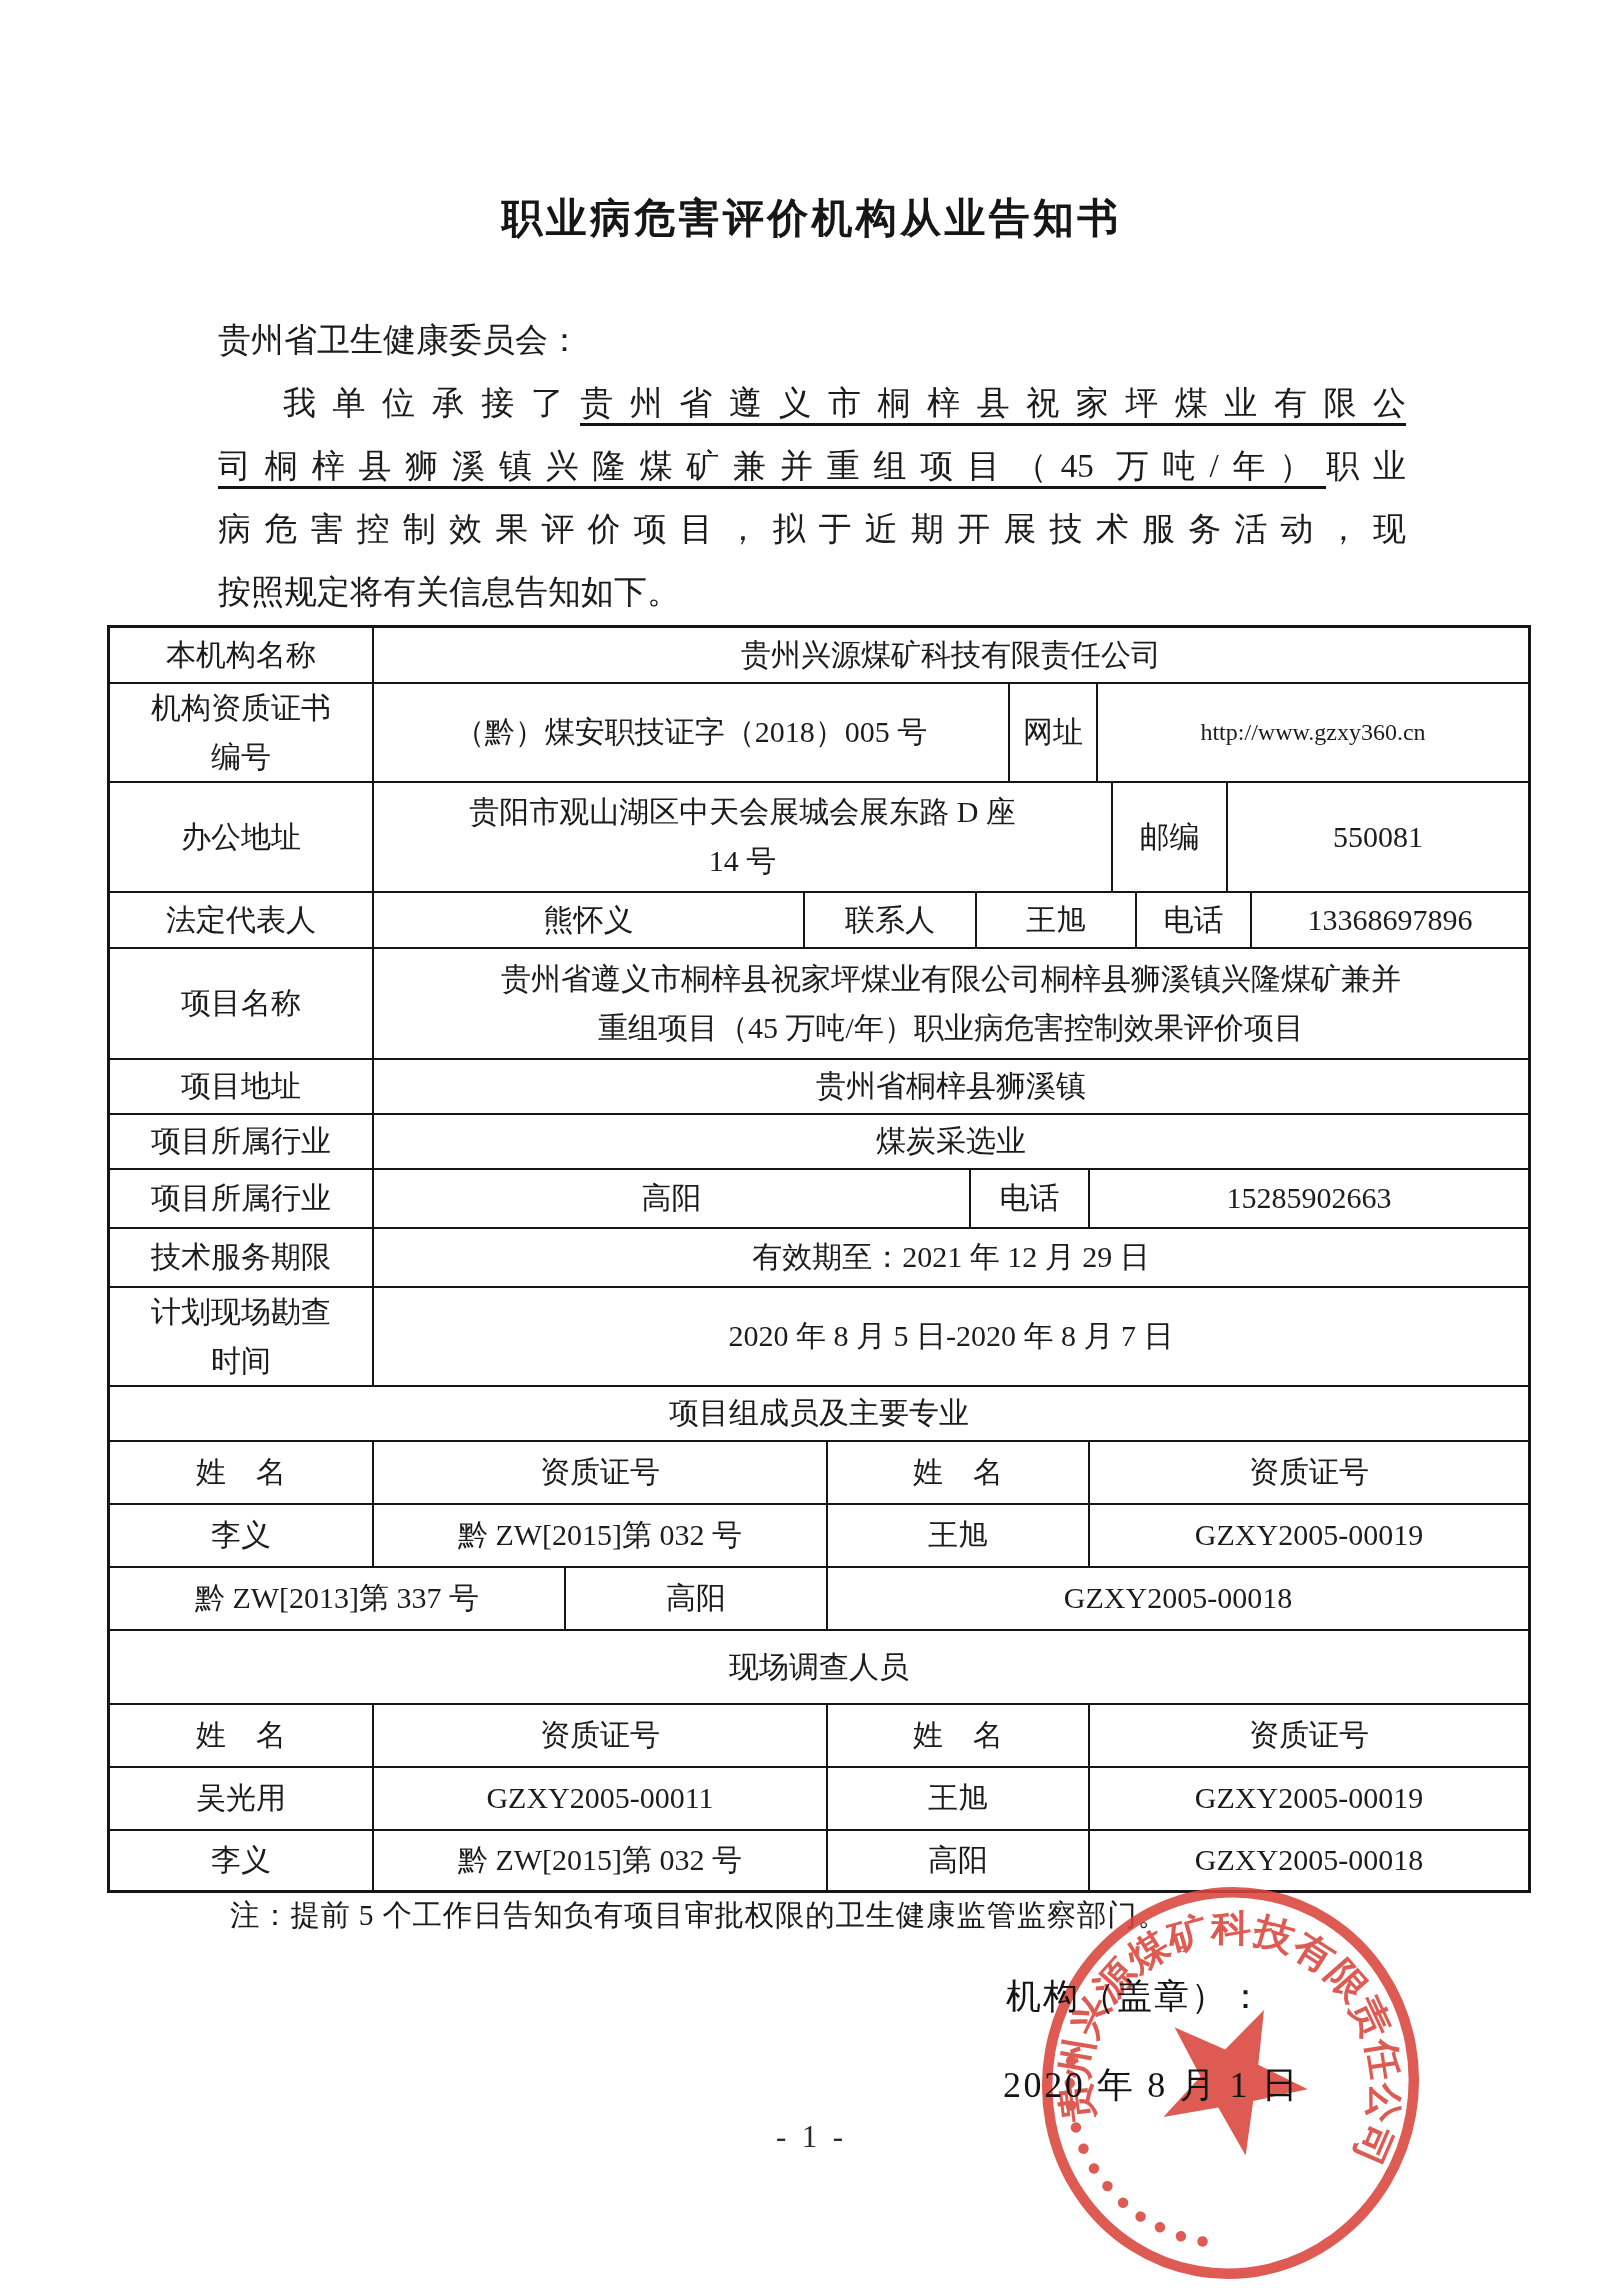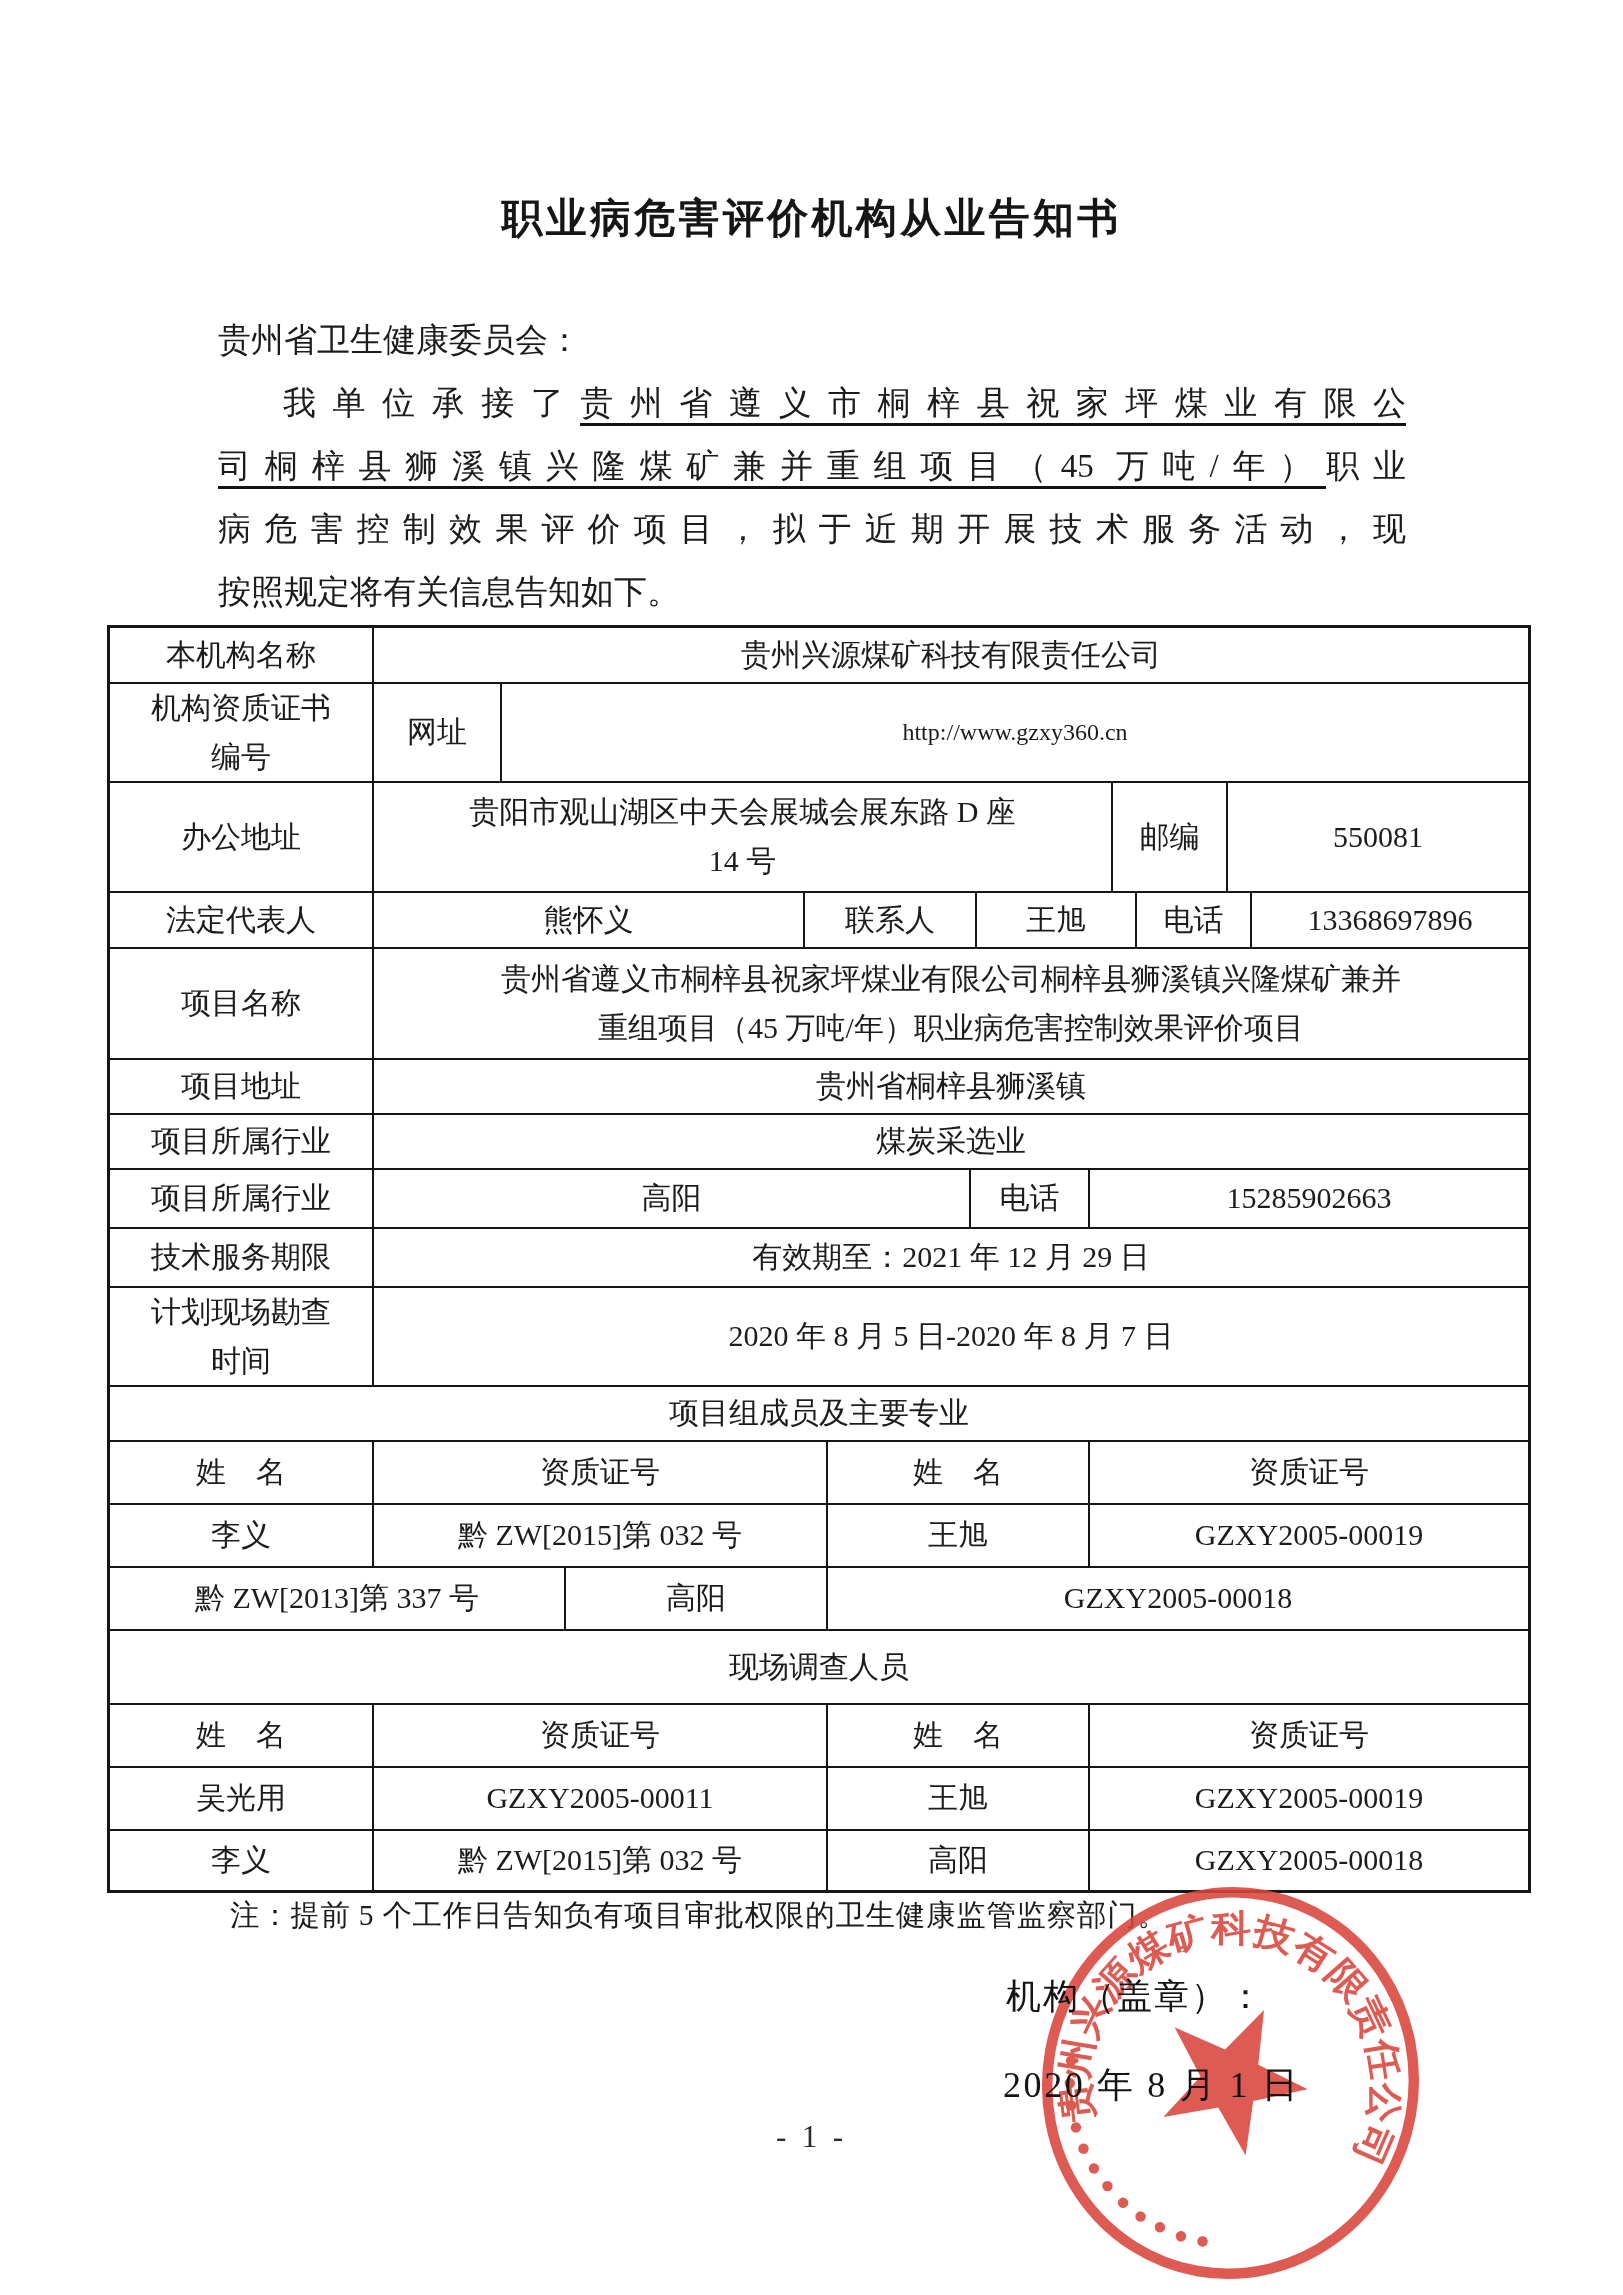--- a/index.html
+++ b/index.html
@@ -88,21 +88,22 @@
   <div class="info-table">
 
     <div class="tr" style="height:54px">
       <div class="td w-label">本机构名称</div>
       <div class="td flex1">贵州兴源煤矿科技有限责任公司</div>
     </div>
 
     <div class="tr" style="height:99px">
       <div class="td w-label">机构资质证书
 编号</div>
-      <div class="td" style="width:128px">网址</div>
+      <div class="td" style="width:636px">（黔）煤安职技证字（2018）005 号</div>
+      <div class="td" style="width:88px">网址</div>
       <div class="td flex1" style="font-size:24px">http://www.gzxy360.cn</div>
     </div>
 
     <div class="tr" style="height:110px">
       <div class="td w-label">办公地址</div>
       <div class="td" style="width:739px">贵阳市观山湖区中天会展城会展东路 D 座
 14 号</div>
       <div class="td" style="width:115px">邮编</div>
       <div class="td flex1">550081</div>
     </div>

